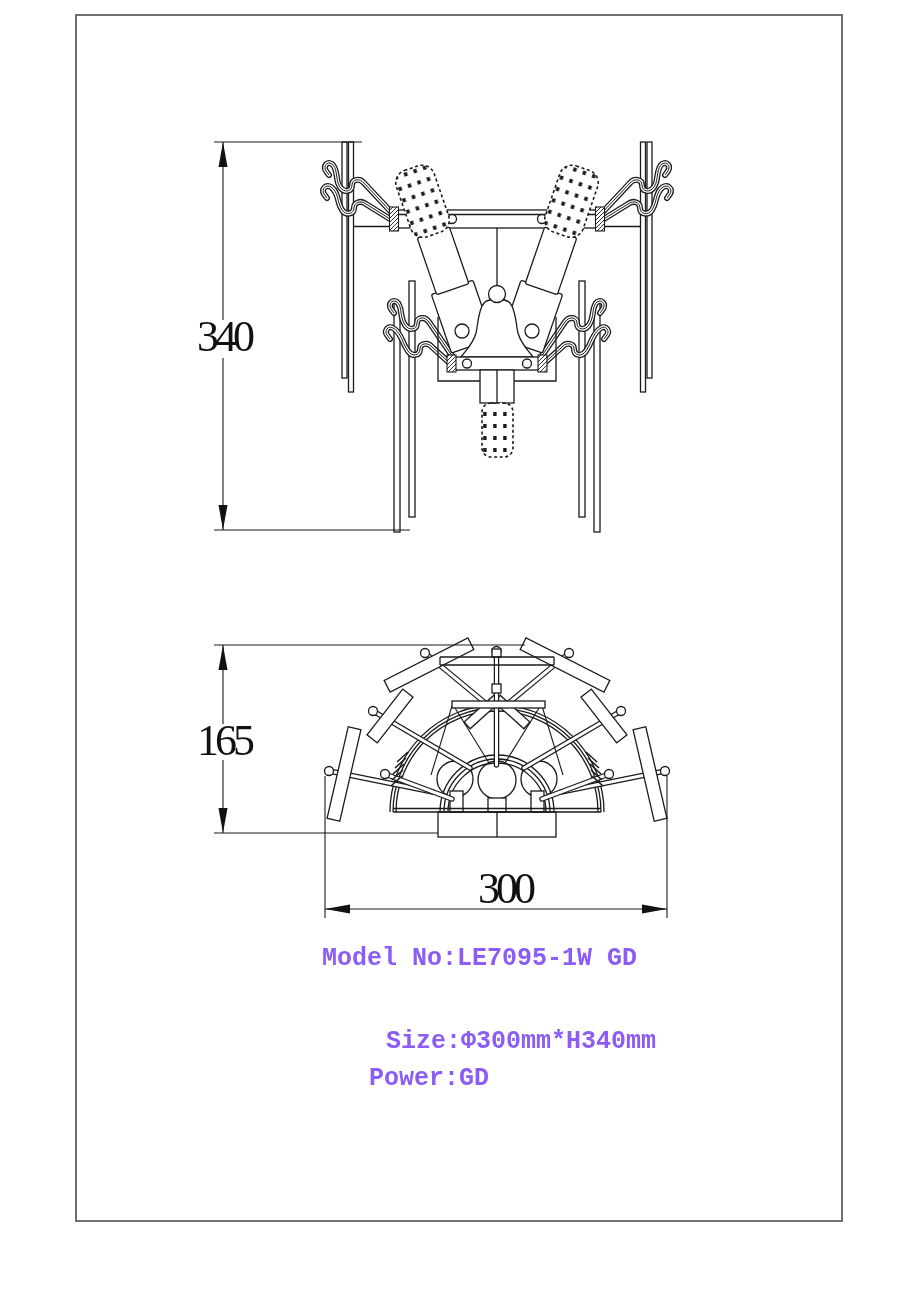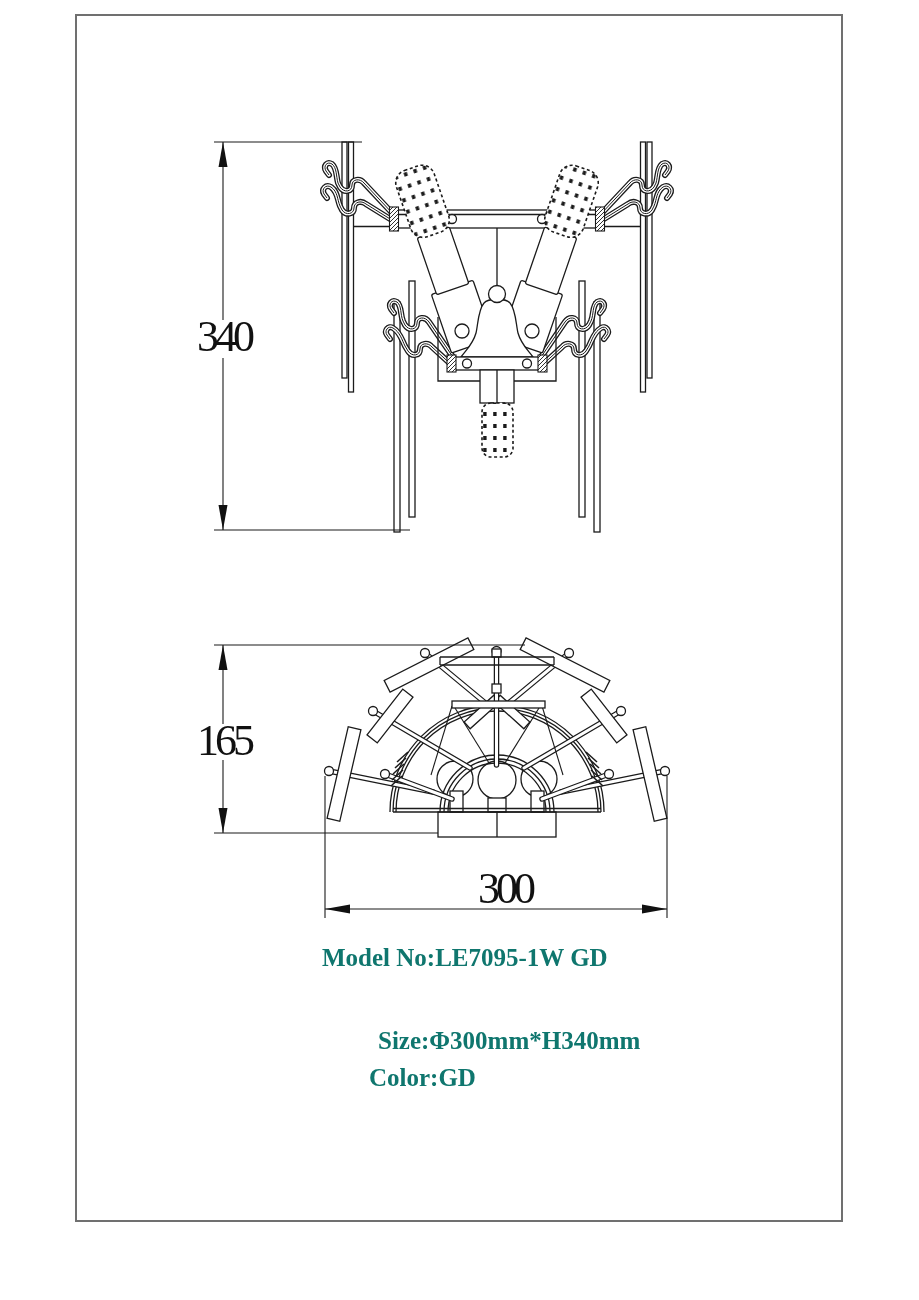--- a/index.html
+++ b/index.html
@@ -16,22 +16,22 @@
   .wO{stroke:#1b1b1b;stroke-width:6;fill:none;stroke-linecap:round;}
   .wI{stroke:#ffffff;stroke-width:3.4;fill:none;stroke-linecap:round;}
   .wM{stroke:#1b1b1b;stroke-width:1;fill:none;}
   .rO{stroke:#1b1b1b;stroke-width:5.5;fill:none;stroke-linecap:round;}
   .rI{stroke:#ffffff;stroke-width:3;fill:none;stroke-linecap:round;}
   .crystal{fill:url(#crystalDots);stroke:#1b1b1b;stroke-width:1.6;stroke-dasharray:3 2.6;}
   .dimtxt{font-family:"Liberation Serif",serif;font-size:44px;letter-spacing:-4px;
           fill:#111;text-anchor:middle;}
   .arrow{fill:#111;stroke:none;}
   
-  .spec{position:absolute;font-family:Liberation Serif, serif;font-weight:700;
-        font-size:25px;color:#0f766e;white-space:pre;letter-spacing:0px;}
+  .spec{position:absolute;font-family:Liberation Mono, monospace;font-weight:700;
+        font-size:25px;color:#8b5cf6;white-space:pre;letter-spacing:0px;}
 </style>
 </head>
 <body>
 
 <div class="page">
   <div class="frame"></div>
 
   <svg width="919" height="1300" viewBox="0 0 919 1300">
     <defs>
       <pattern id="crystalDots" width="10" height="12" patternUnits="userSpaceOnUse">
@@ -235,15 +235,15 @@
         <line class="thin" x1="667" y1="776" x2="667" y2="918"></line>
         <line class="thin" x1="325" y1="909" x2="667" y2="909"></line>
         <polygon class="arrow" points="325,909 350,904.5 350,913.5"></polygon>
         <polygon class="arrow" points="667,909 642,904.5 642,913.5"></polygon>
         <text class="dimtxt" x="505" y="903">300</text>
       </g>
     </g>
   </svg>
 
   <div class="spec" style="left:322px;top:944px;">Model No:LE7095-1W GD</div>
-  <div class="spec" style="left:378px;top:1027px;">Size:Φ300mm*H340mm</div>
-  <div class="spec" style="left:369px;top:1064px;">Color:GD</div>
+  <div class="spec" style="left:386px;top:1027px;">Size:Φ300mm*H340mm</div>
+  <div class="spec" style="left:369px;top:1064px;">Power:GD</div>
 </div>
 
 </body></html>

